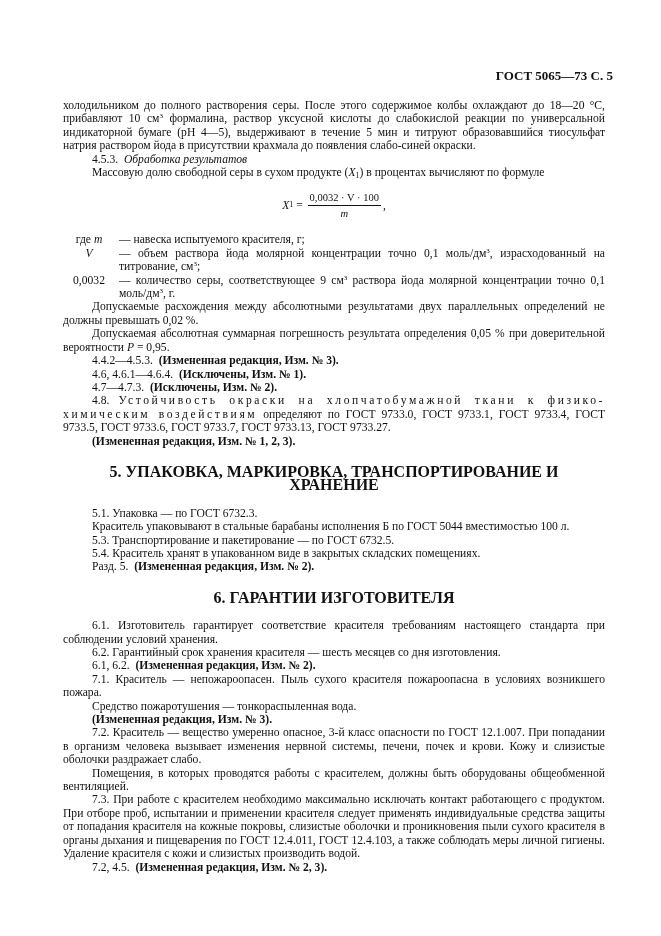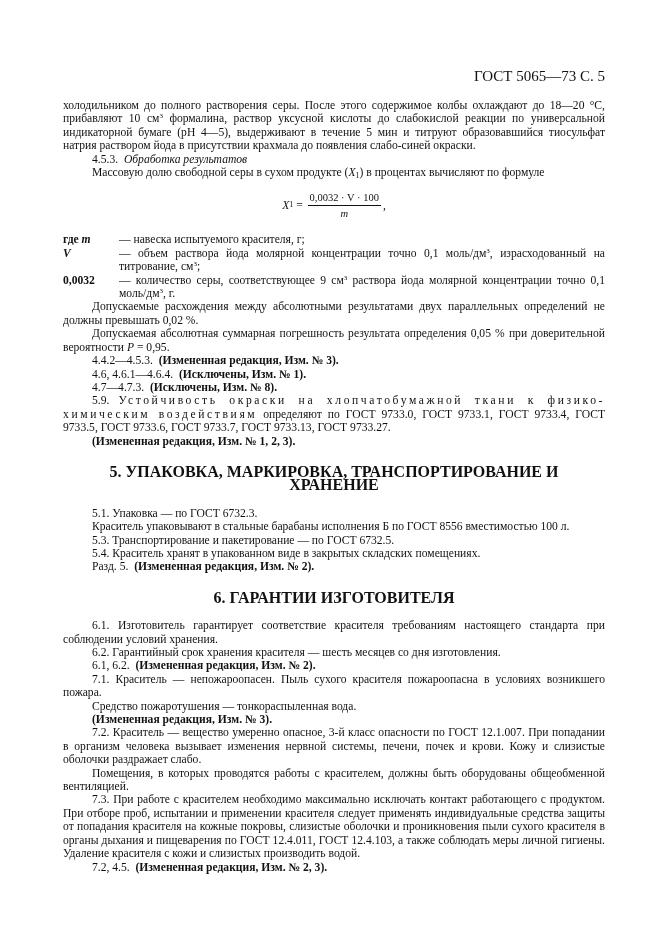--- a/index.html
+++ b/index.html
@@ -1,32 +1,32 @@
 <!DOCTYPE html>
 <html><head>
 <meta charset="utf-8">
 <style>
   html, body { margin: 0; padding: 0; background: #ffffff; }
   body { width: 661px; height: 936px; position: relative; overflow: hidden;
          font-family: "Liberation Serif", "DejaVu Serif", serif; color: #111; }
-  .hdr { position: absolute; right: 56px; top: 68px; font-weight: normal; font-size: 15px; }
+  .hdr { position: absolute; right: 48px; top: 68px; font-weight: bold; font-size: 13px; }
   .body { position: absolute; left: 63px; top: 99px; width: 542px; font-size: 11.6px; line-height: 13.4px; }
   p { margin: 0; text-align: justify; }
   .ind { text-indent: 29px; }
   .in { padding-left: 29px; }
   .it { font-style: italic; }
   .b { font-weight: bold; }
   .spaced { letter-spacing: 2.6px; }
   .formula { display: flex; justify-content: center; align-items: center; margin: 9px 0 11px 0; height: 34px; }
   .frac { display: inline-flex; flex-direction: column; align-items: center; margin: 0 2px; }
   .num { font-size: 10.5px; border-bottom: 1px solid #111; padding: 0 2px 1px 2px; }
   .den { font-size: 10.5px; font-style: italic; padding-top: 1px; }
   .defs { margin-top: 4px; }
   .def { display: flex; }
-  .def .k { width: 52px; text-align: left; flex-shrink: 0; white-space: nowrap; font-weight: bold; }
+  .def .k { width: 52px; text-align: center; flex-shrink: 0; white-space: nowrap; }
   .def .d { padding-left: 4px; text-align: justify; }
   .sec-title { text-align: center; font-weight: bold; font-size: 16px; margin: 17px 0 15px 0; }
   sup { font-size: 7px; vertical-align: 4px; line-height: 0; }
   sub { font-size: 8px; vertical-align: -2px; line-height: 0; }
 </style>
 </head>
 <body>
 
 <div class="hdr">ГОСТ 5065—73 С. 5</div>
 
@@ -62,28 +62,28 @@
       <span class="k"><span>0,0032</span></span>
       <span class="d">— <span>количество серы, соответствующее 9 см</span><sup>3</sup><span> раствора йода молярной концентрации точно 0,1 моль/дм</span><sup>3</sup><span>, г.</span></span>
     </div>
   </div>
 
   <p class="ind">Допускаемые расхождения между абсолютными результатами двух параллельных определений не должны превышать 0,02 %.</p>
   <p class="ind"><span>Допускаемая абсолютная суммарная погрешность результата определения 0,05 % при доверительной вероятности </span><span class="it">P</span><span> = 0,95.</span></p>
 
   <p class="in"><span>4.4.2—4.5.3.</span>&nbsp; <span class="b">(Измененная редакция, Изм. № 3).</span></p>
   <p class="in"><span>4.6, 4.6.1—4.6.4.</span>&nbsp; <span class="b">(Исключены, Изм. № 1).</span></p>
-  <p class="in"><span>4.7—4.7.3.</span>&nbsp; <span class="b">(Исключены, Изм. № 8).</span></p>
+  <p class="in"><span>4.7—4.7.3.</span>&nbsp; <span class="b">(Исключены, Изм. № 2).</span></p>
 
-  <p class="ind"><span>5.9.</span> <span class="spaced">Устойчивость окраски на хлопчатобумажной ткани к физико-химическим воздействиям</span><span> определяют по ГОСТ 9733.0, ГОСТ 9733.1, ГОСТ 9733.4, ГОСТ 9733.5, ГОСТ 9733.6, ГОСТ 9733.7, ГОСТ 9733.13, ГОСТ 9733.27.</span></p>
+  <p class="ind"><span>4.8.</span> <span class="spaced">Устойчивость окраски на хлопчатобумажной ткани к физико-химическим воздействиям</span><span> определяют по ГОСТ 9733.0, ГОСТ 9733.1, ГОСТ 9733.4, ГОСТ 9733.5, ГОСТ 9733.6, ГОСТ 9733.7, ГОСТ 9733.13, ГОСТ 9733.27.</span></p>
   <p class="in b">(Измененная редакция, Изм. № 1, 2, 3).</p>
 
   <div class="sec-title">5. УПАКОВКА, МАРКИРОВКА, ТРАНСПОРТИРОВАНИЕ И ХРАНЕНИЕ</div>
   <p class="in">5.1.  Упаковка — по ГОСТ 6732.3.</p>
-  <p class="in">Краситель упаковывают в стальные барабаны исполнения Б по ГОСТ 8556 вместимостью 100 л.</p>
+  <p class="in">Краситель упаковывают в стальные барабаны исполнения Б по ГОСТ 5044 вместимостью 100 л.</p>
   <p class="in">5.3.  Транспортирование и пакетирование — по ГОСТ 6732.5.</p>
   <p class="in">5.4.  Краситель хранят в упакованном виде в закрытых складских помещениях.</p>
   <p class="in"><span>Разд. 5.</span>&nbsp; <span class="b">(Измененная редакция, Изм. № 2).</span></p>
 
   <div class="sec-title">6. ГАРАНТИИ ИЗГОТОВИТЕЛЯ</div>
   <p class="ind">6.1.  Изготовитель гарантирует соответствие красителя требованиям настоящего стандарта при соблюдении условий хранения.</p>
   <p class="in">6.2.  Гарантийный срок хранения красителя — шесть месяцев со дня изготовления.</p>
   <p class="in"><span>6.1, 6.2.</span>&nbsp; <span class="b">(Измененная редакция, Изм. № 2).</span></p>
 
   <p class="ind">7.1.  Краситель — непожароопасен. Пыль сухого красителя пожароопасна в условиях возникшего пожара.</p>

